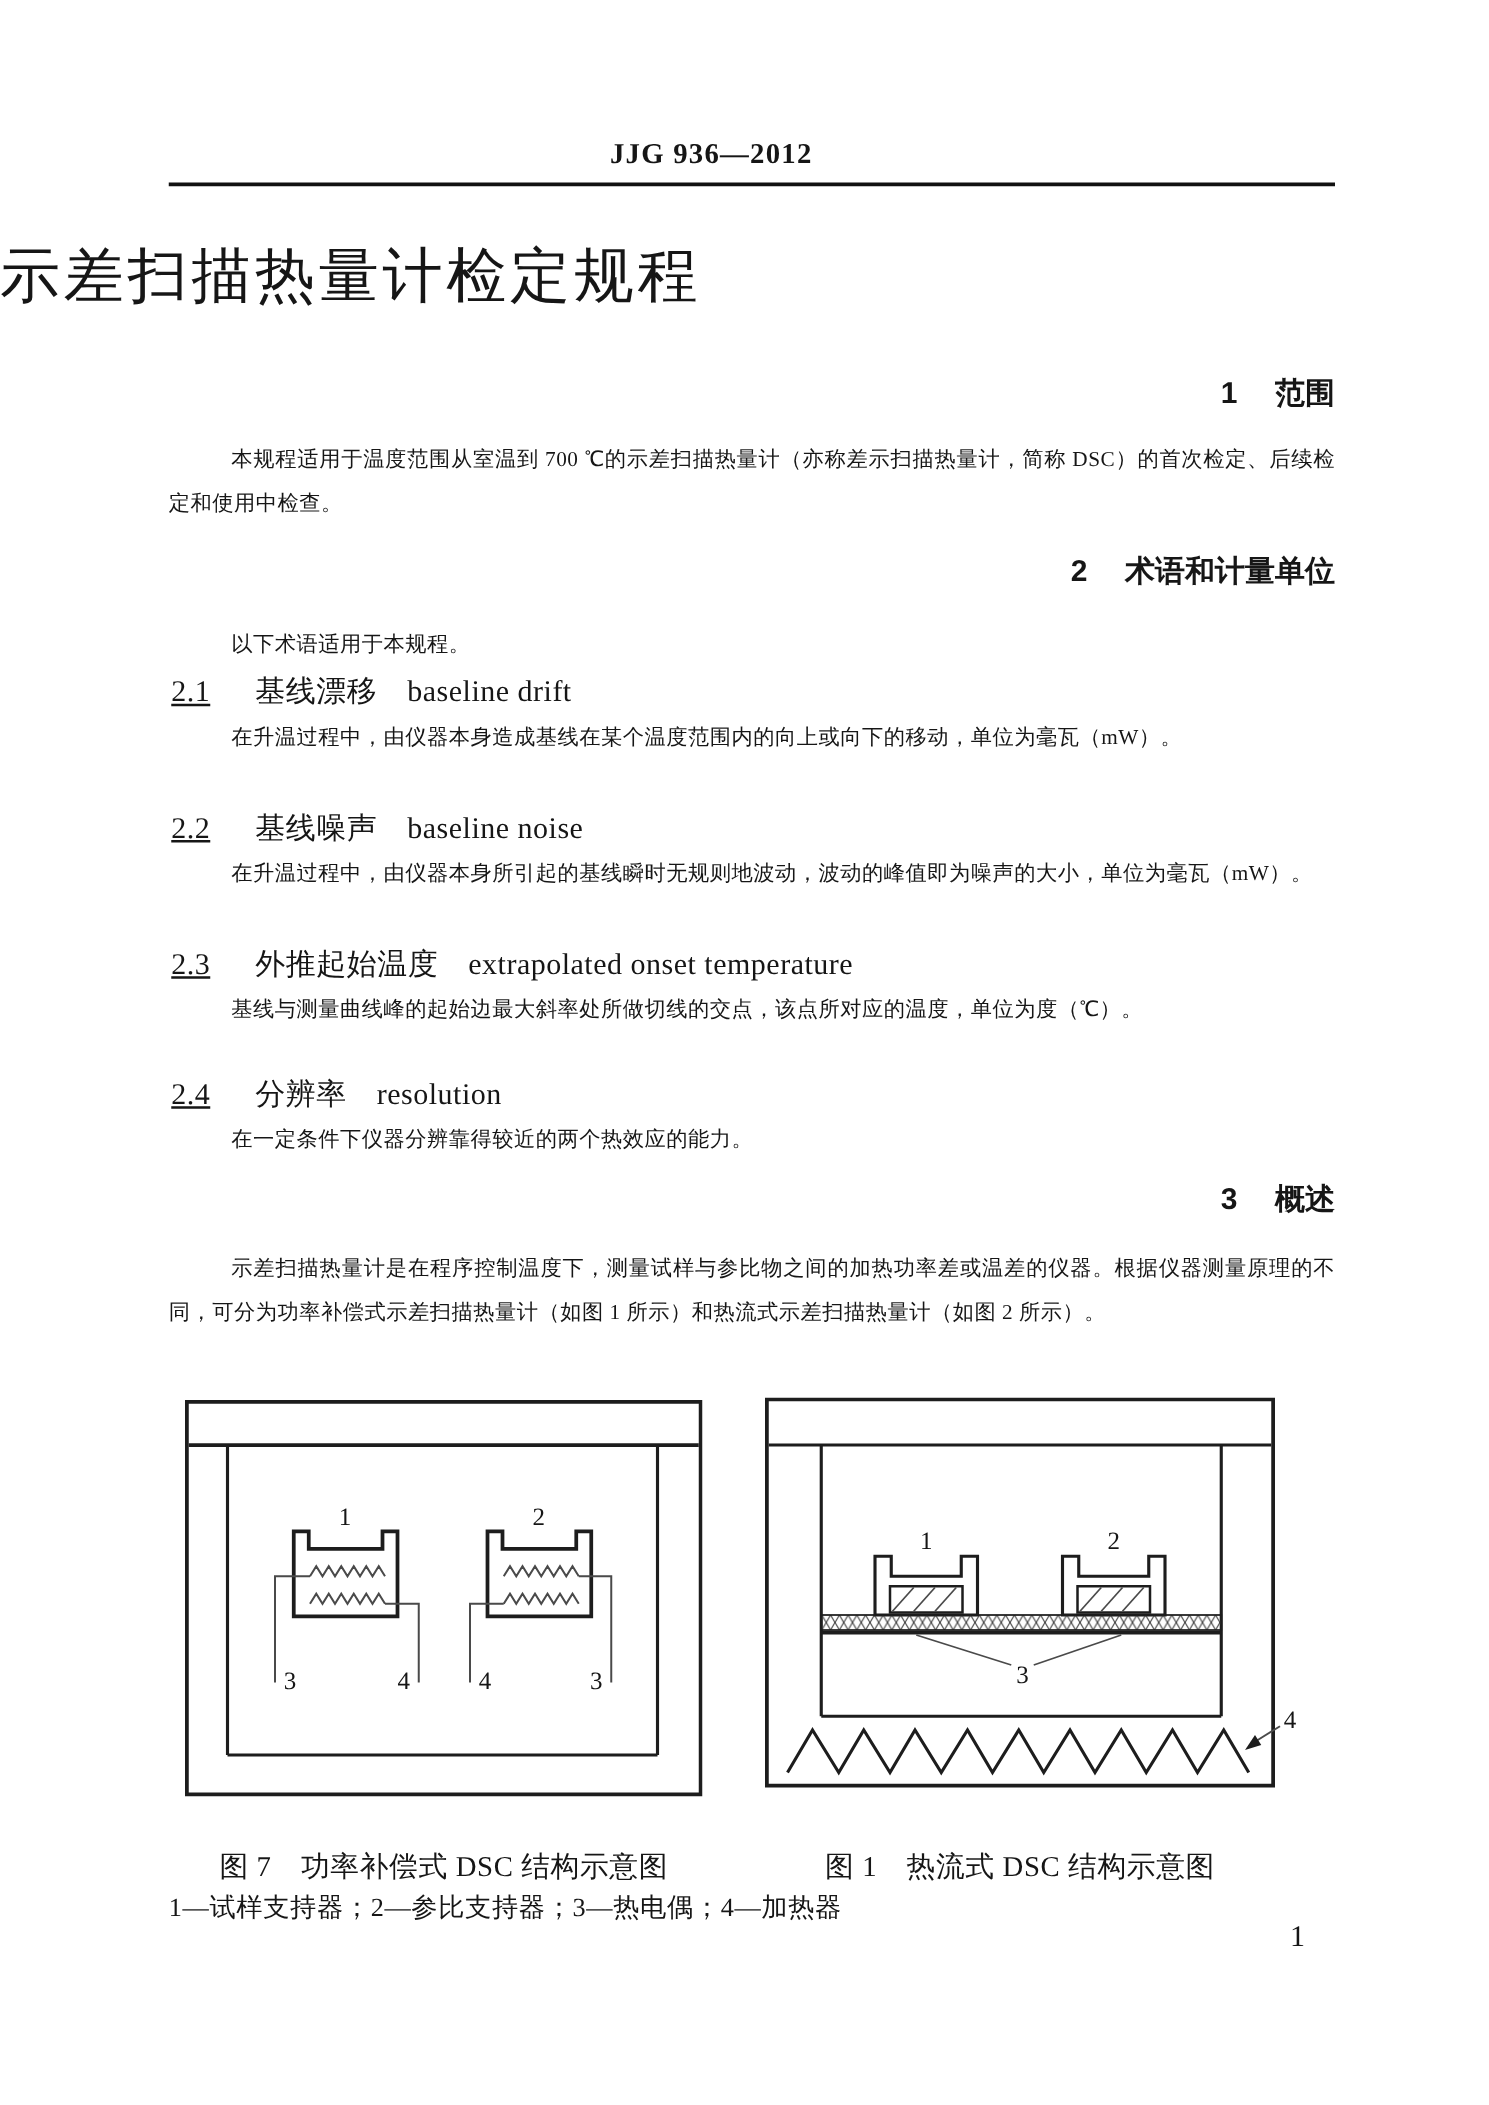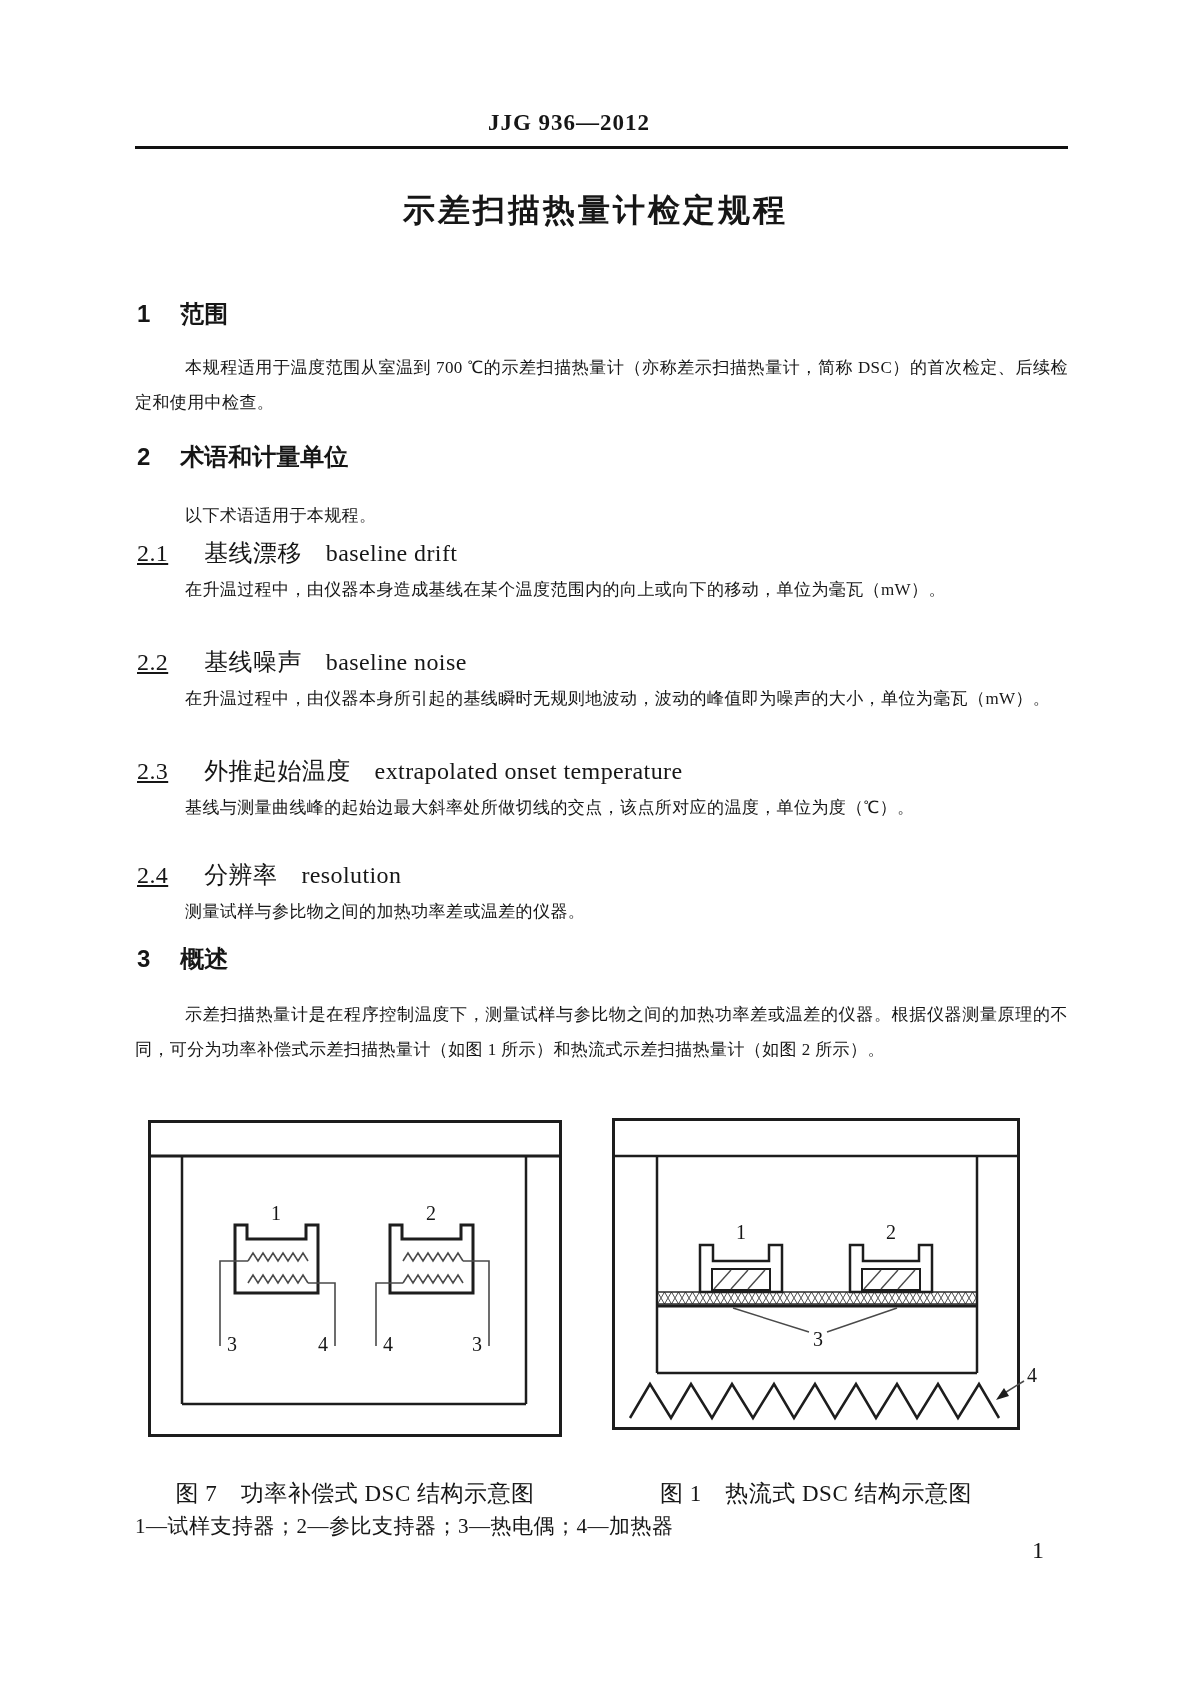--- a/index.html
+++ b/index.html
@@ -11,30 +11,30 @@
   }
   .abs { position:absolute; }
 
   
   .doc-code {
     top:110px; left:0; width:1138px; text-align:center;
     font-weight:bold; font-size:23px; letter-spacing:1px;
   }
   .head-rule { top:146px; left:135px; width:933px; height:3px; background:#111; }
   .doc-title {
-    top:189px; left:0; width:1191px; text-align:center;
+    top:189px; left:0; width:1191px; 
     font-family:"Liberation Sans", sans-serif;
-    font-weight:bold; font-size:32px; letter-spacing:3px;
+    font-weight:normal; font-size:48px; letter-spacing:3px;
   }
 
   
   .content { left:135px; width:933px; }
   .sec-head {
     font-family:"Liberation Sans", sans-serif;
-    font-weight:bold; font-size:24px; left:137px; width:931px;
+    font-weight:bold; font-size:24px; left:137px; width:931px;text-align:right;
   }
   .sec-head .h-num { margin-right:30px; }
   .para {
     font-size:17px; line-height:35px; letter-spacing:0.4px;
     text-align:justify;
   }
   .indent { text-indent:50px; }
   .term-line { font-size:24px; letter-spacing:0.4px; left:137px; width:931px; }
   .term-line .t-num { margin-right:36px;text-decoration:underline; }
   .term-line .t-en  { margin-left:24px; }
@@ -82,21 +82,21 @@
 <div class="abs content para indent" style="top:681px">在升温过程中，由仪器本身所引起的基线瞬时无规则地波动，波动的峰值即为噪声的大小，单位为毫瓦（mW）。</div>
 
 <div class="abs term-line" style="top:755px">
   <span class="t-num">2.3</span><span>外推起始温度</span><span class="t-en">extrapolated onset temperature</span>
 </div>
 <div class="abs content para indent" style="top:790px">基线与测量曲线峰的起始边最大斜率处所做切线的交点，该点所对应的温度，单位为度（℃）。</div>
 
 <div class="abs term-line" style="top:859px">
   <span class="t-num">2.4</span><span>分辨率</span><span class="t-en">resolution</span>
 </div>
-<div class="abs content para indent" style="top:894px">测量试样与参比物之间的加热功率差或温差的仪器。</div>
+<div class="abs content para indent" style="top:894px">在一定条件下仪器分辨靠得较近的两个热效应的能力。</div>
 
 <div class="abs sec-head" style="top:943px">
   <span class="h-num">3</span><span>概述</span>
 </div>
 <div class="abs content para indent" style="top:997px">示差扫描热量计是在程序控制温度下，测量试样与参比物之间的加热功率差或温差的仪器。根据仪器测量原理的不同，可分为功率补偿式示差扫描热量计（如图 1 所示）和热流式示差扫描热量计（如图 2 所示）。</div>
 
 <svg class="abs fig-svg" style="top:1120px; left:148px" width="414" height="320" viewBox="0 0 414 320">
   <rect class="ln" x="1.5" y="1.5" width="411" height="314" stroke-width="3"></rect>
   <line class="ln" x1="3" y1="36" x2="411" y2="36" stroke-width="3"></line>
   <line class="ln" x1="34" y1="36" x2="34" y2="284" stroke-width="2.5"></line>

